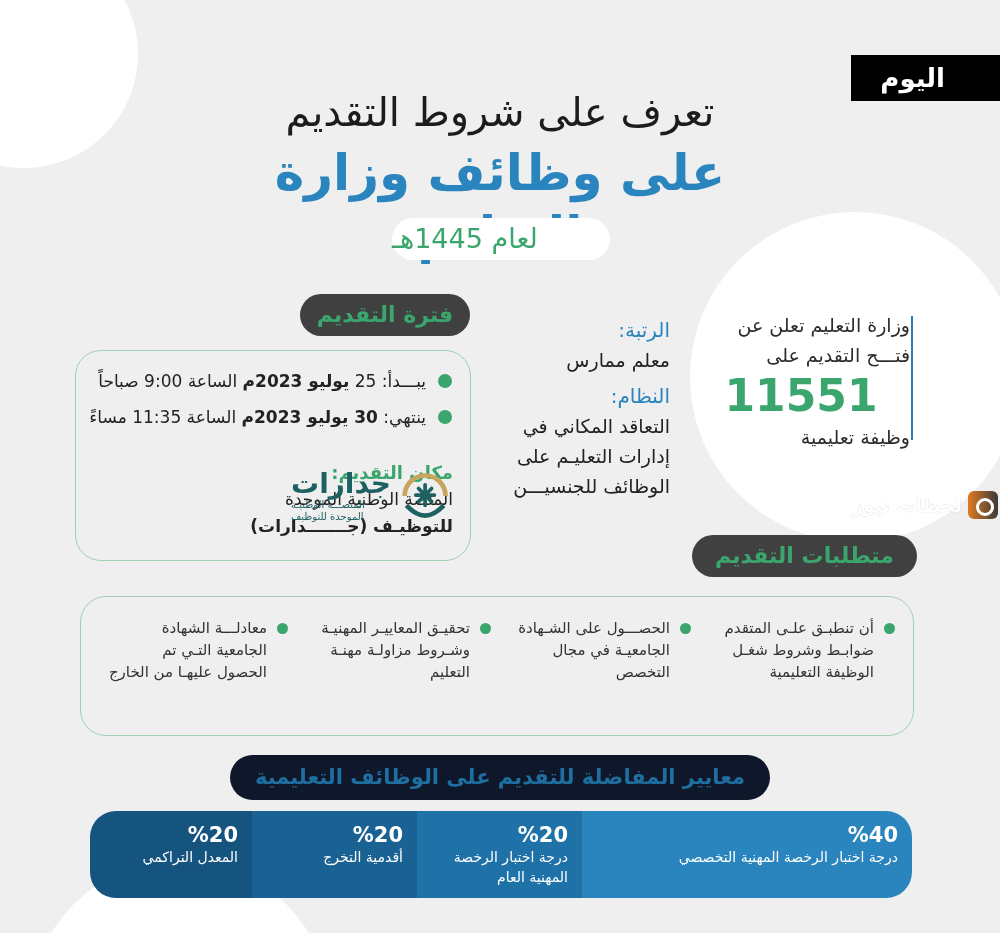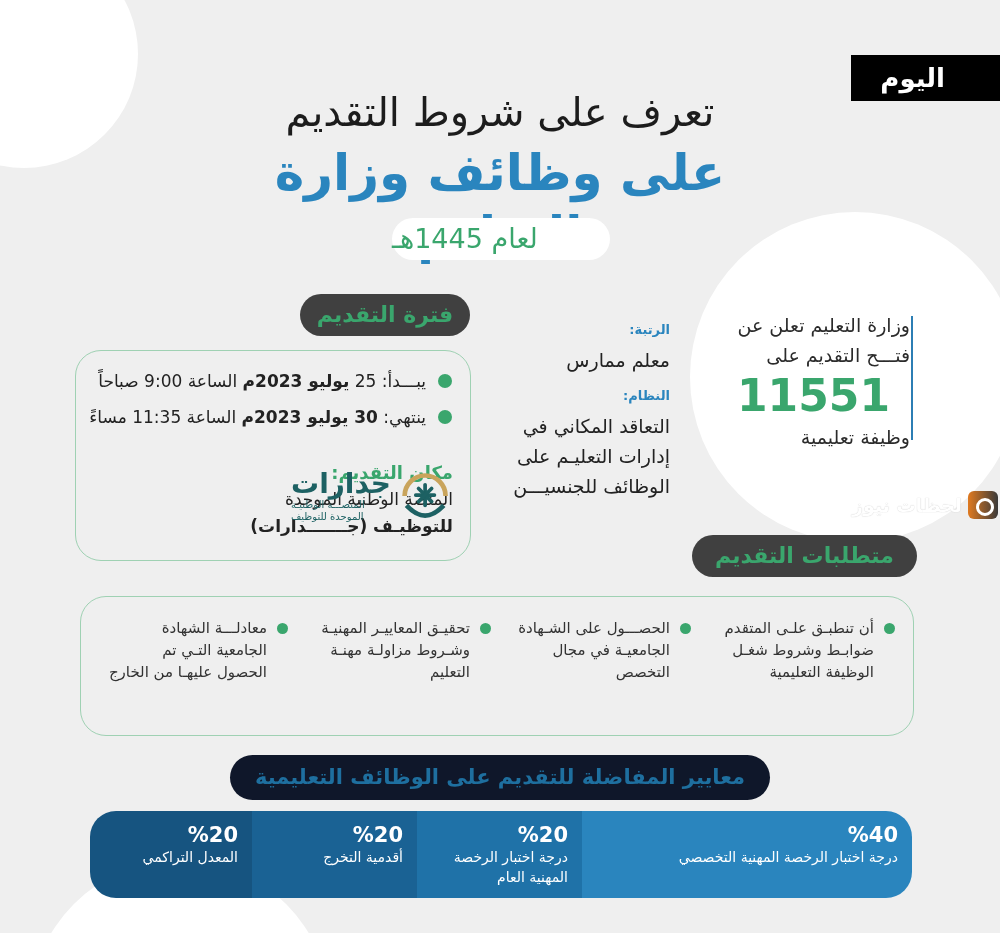--- a/index.html
+++ b/index.html
@@ -40,30 +40,30 @@
     
     .announce {
       position: absolute; left: 712px; top: 310px; width: 200px;
       text-align: right; color: #2b2b2b; font-size: 19px; line-height: 30px;
       padding-right: 2px;
     }
     .announce-bar {
       position: absolute; left: 911px; top: 316px; width: 2px; height: 124px; background: #2c7eb4;
     }
     .announce .big {
-      color: #3aa66d; font-weight: bold; font-size: 44px; line-height: 52px; text-align: right;
+      color: #3aa66d; font-weight: bold; font-size: 44px; line-height: 52px; text-align: center;
       direction: ltr; margin-right: 20px;
     }
 
     
     .rank {
       position: absolute; left: 480px; top: 315px; width: 190px; text-align: right;
       font-size: 19px; line-height: 30px; color: #222;
     }
-    .rank .lbl { color: #2a85be; font-weight: bold; font-size: 13px; }
+    .rank .lbl { color: #2a85be; font-weight: normal; font-size: 20px; }
 
     
     .pill {
       position: absolute; background: #404040; text-align: center; color: #3aa66d;
       font-weight: bold;
     }
     .period-pill { left: 300px; top: 294px; width: 170px; height: 42px; border-radius: 21px; font-size: 22px; line-height: 42px; }
     .period-box {
       position: absolute; left: 75px; top: 350px; width: 396px; height: 211px;
       border: 1.5px solid #9fd1b3; border-radius: 26px;

